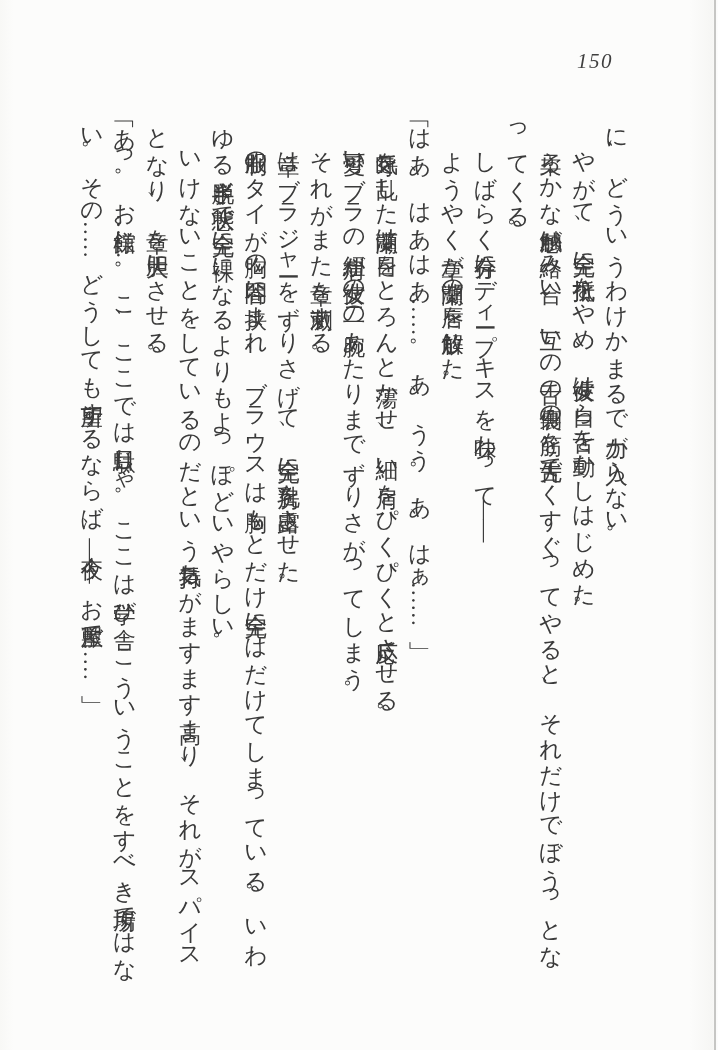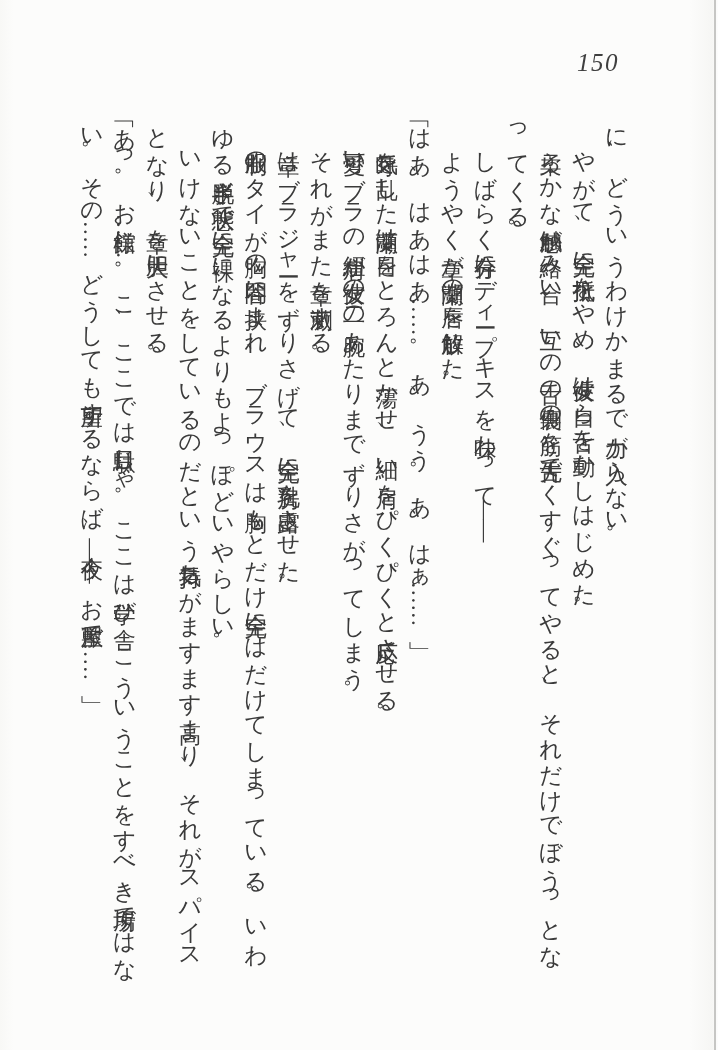--- a/index.html
+++ b/index.html
@@ -26,21 +26,21 @@
     right: 2px;
     width: 2px;
     height: 100%;
     background: #c6c6c4;
   }
   .page-number {
     position: absolute;
     top: 49px;
     left: 577px;
     font-style: italic;
-    font-size: 25px;
+    font-size: 21px;
     letter-spacing: 1.5px;
     color: var(--pagenum-color, #3f3f3f);
   }
   .body-text {
     position: absolute;
     top: 113px;
     right: 86px;
     width: 559px;
     height: 861px;
     writing-mode: vertical-rl;

